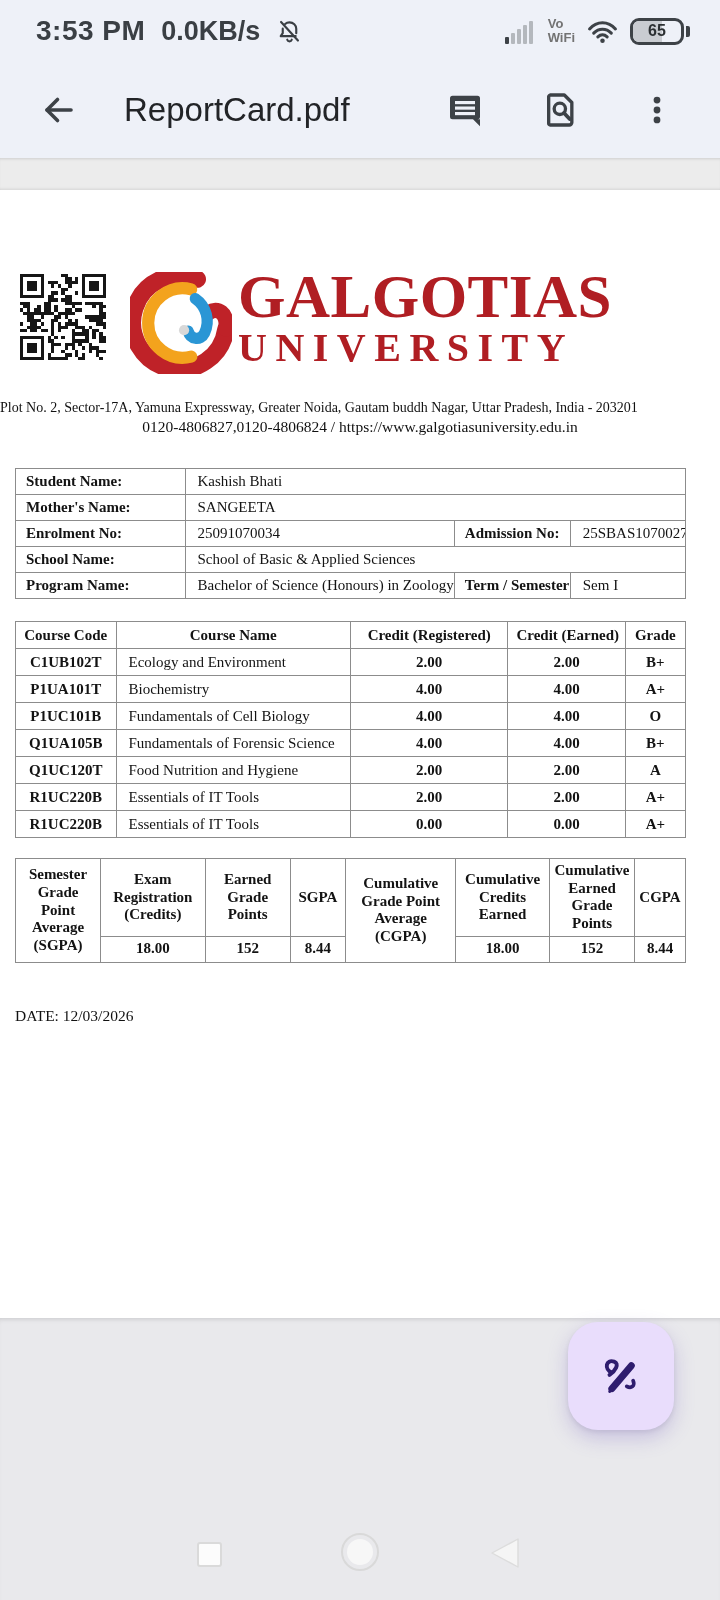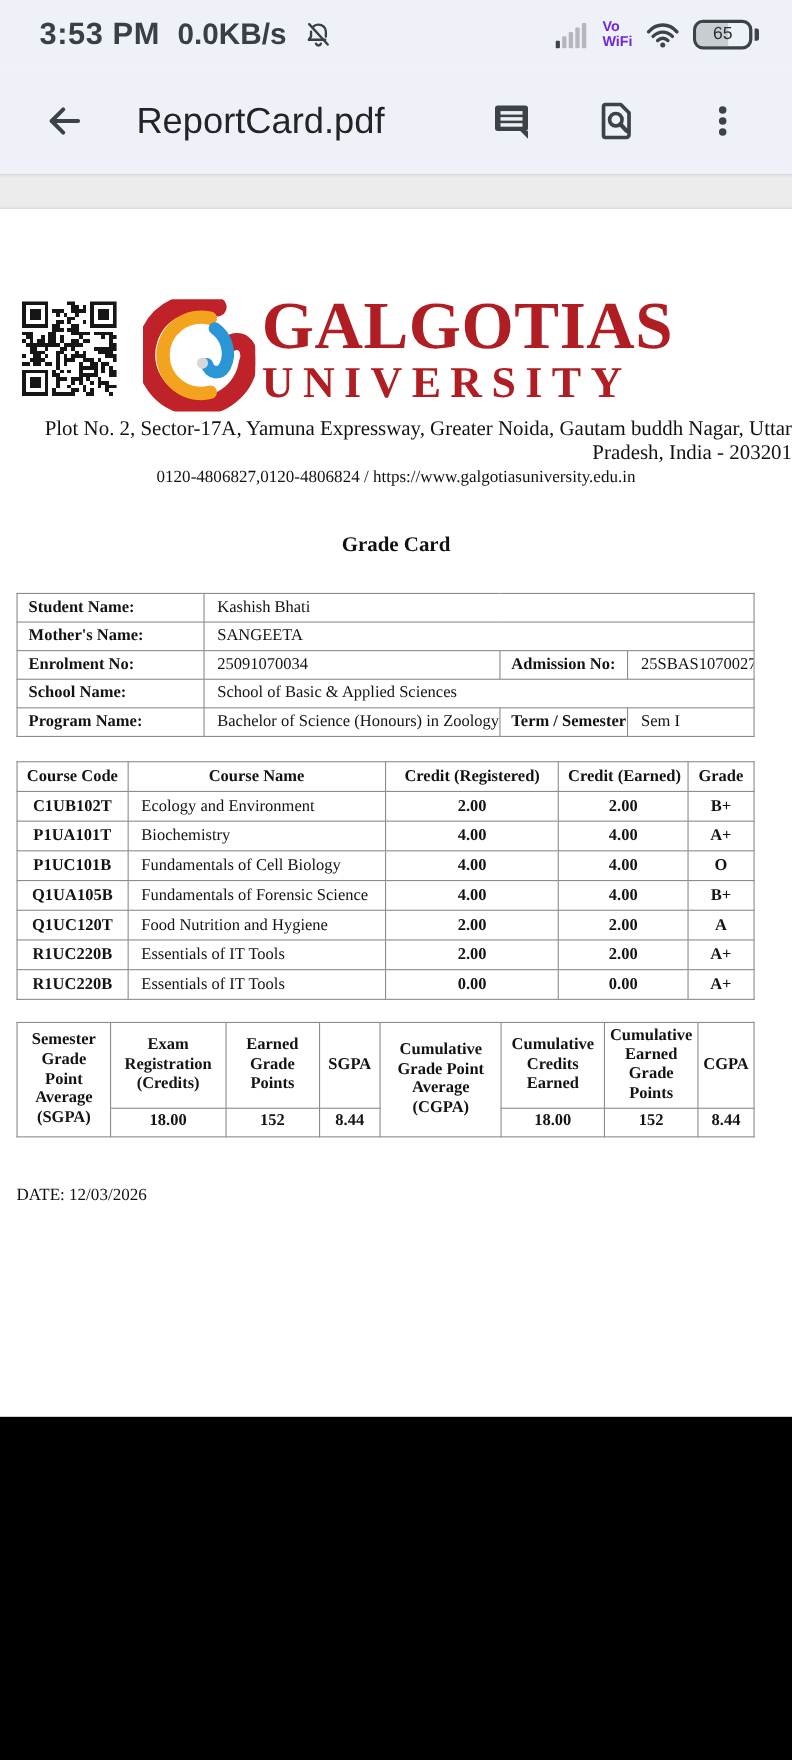--- a/index.html
+++ b/index.html
@@ -1,35 +1,35 @@
 <!DOCTYPE html>
 <html><head>
 <meta charset="utf-8">
 <style>
   html,body{margin:0;padding:0;background:#000;}
   .screen{
-    position:relative;width:720px;height:1288px;margin:0 auto;
+    position:relative;width:720px;height:1600px;margin:0 auto;
     background:#fff;overflow:hidden;
     font-family:"Liberation Sans","DejaVu Sans",sans-serif;
   }
   
   .statusbar{
     height:62px;background:#eef1f8;display:flex;align-items:center;
     justify-content:space-between;padding:0 30px 0 36px;box-sizing:border-box;
     color:#3a3f44;
   }
   .sb-left{display:flex;align-items:center;gap:16px;}
   .sb-time{font-size:28px;font-weight:700;letter-spacing:.5px;}
   .sb-speed{font-size:27px;font-weight:700;}
   .sb-right{display:flex;align-items:center;gap:12px;}
-  .vowifi{font-size:13px;font-weight:700;line-height:1.05;color:#6d28d9;}
+  .vowifi{font-size:13px;font-weight:700;line-height:1.05;color:#737373;}
   .battery{position:relative;width:54px;height:27px;border:3px solid #3d4247;border-radius:9px;
     display:flex;align-items:center;justify-content:center;box-sizing:border-box;background:#eef1f8;overflow:hidden;}
   .battery .fill{position:absolute;left:0;top:0;bottom:0;width:60%;background:#c9ccd1;}
-  .battery .lvl{position:relative;font-size:16px;font-weight:400;color:#2c3033;}
+  .battery .lvl{position:relative;font-size:16px;font-weight:700;color:#2c3033;}
   .battery-nub{width:4px;height:11px;background:#3d4247;border-radius:0 2px 2px 0;margin-left:2px;}
   .batt-wrap{display:flex;align-items:center;}
   
   .appbar{
     height:96px;background:#eef1f8;display:flex;align-items:center;
     padding:0 40px 0 36px;box-sizing:border-box;text-align:right;
   }
   .iconbtn{width:46px;height:46px;display:flex;align-items:center;justify-content:center;
     background:none;border:none;padding:0;cursor:pointer;}
   .appbar-title{font-size:33px;color:#222427;margin-left:42px;flex:0 1 auto;white-space:nowrap;}
@@ -39,21 +39,21 @@
     box-shadow:inset 0 3px 3px -2px rgba(0,0,0,.12), inset 0 -3px 3px -2px rgba(0,0,0,.10);}
   
   .pdf-page{height:1128px;background:#fff;position:relative;
     font-family:"Liberation Serif","DejaVu Serif",serif;color:#111;}
   .doc-header{display:flex;align-items:flex-start;padding:84px 0 0 20px;}
   .qr{width:86px;height:86px;display:block;}
   .logo-g{width:102px;height:102px;margin-left:24px;margin-top:-2px;}
   .uni-name{margin-left:6px;margin-top:-8px;color:#b01e23;line-height:1;}
   .uni-line1{font-size:61px;font-weight:700;letter-spacing:.5px;}
   .uni-line2{font-size:40px;font-weight:700;letter-spacing:8.5px;margin-top:1px;}
-  .addr1{text-align:right;font-size:19px;margin-top:5px;}
+  .addr1{text-align:left;font-size:14px;margin-top:26px;}
   .addr2{text-align:center;font-size:15.5px;margin-top:2px;}
   .doc-title{text-align:center;font-size:19px;font-weight:700;margin-top:42px;}
   table{border-collapse:collapse;table-layout:fixed;width:671px;margin-left:15px;
     font-size:15px;color:#131313;}
   td,th{border:1px solid #8c8c8c;vertical-align:middle;padding:2px 8px;box-sizing:border-box;
     overflow:hidden;white-space:nowrap;}
   .b{font-weight:700;}
   .c{text-align:center;}
   .l{text-align:left;}
   .student-table{margin-top:32px;}
@@ -400,21 +400,20 @@
       </svg>
       <div class="uni-name">
         <div class="uni-line1">GALGOTIAS</div>
         <div class="uni-line2">UNIVERSITY</div>
       </div>
     </div>
 
     <div class="addr1">Plot No. 2, Sector-17A, Yamuna Expressway, Greater Noida, Gautam buddh Nagar, Uttar Pradesh, India - 203201</div>
     <div class="addr2">0120-4806827,0120-4806824 / https://www.galgotiasuniversity.edu.in</div>
 
-    <div class="doc-title">Grade Card</div>
 
     <table class="student-table">
       <colgroup>
           <col style="width:25.3%">
           <col style="width:40.2%">
           <col style="width:17.3%">
           <col style="width:17.2%">
         </colgroup>
       <tbody>
           <tr>

